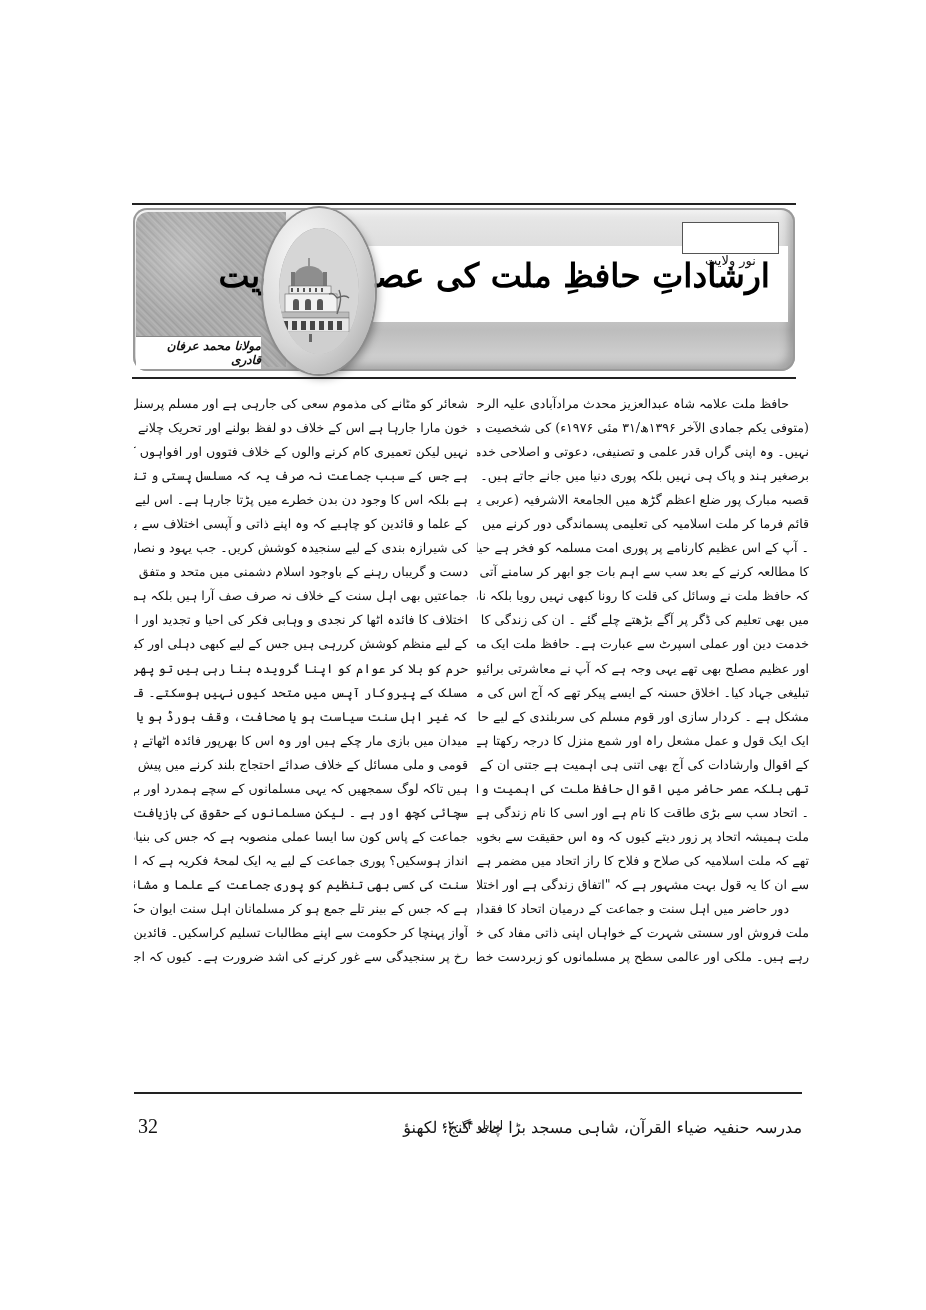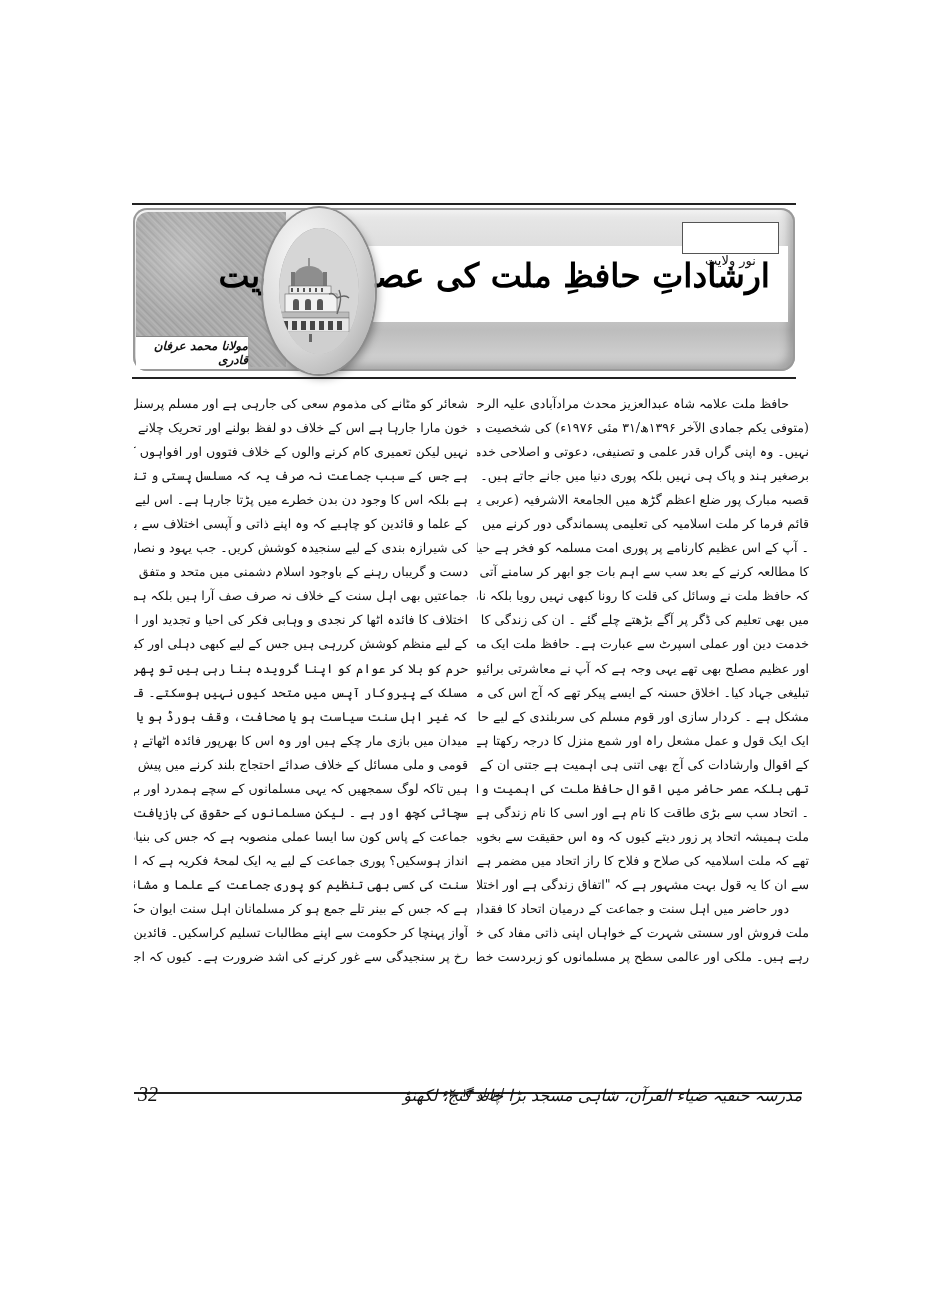--- a/index.html
+++ b/index.html
@@ -25,21 +25,21 @@
     position: absolute; left: 3px; top: 4px; width: 150px; height: 155px;
     border-radius: 12px 0 0 12px;
     background:
       radial-gradient(circle at 30% 30%, rgba(255,255,255,0.25), rgba(0,0,0,0) 40%),
       repeating-linear-gradient(45deg, #a9a9a9 0px, #b6b6b6 2px, #9f9f9f 4px, #b0b0b0 6px),
       #aaaaaa;
   }
   .author-box {
     position: absolute; left: 3px; top: 128px; width: 112px; height: 32px;
     background: #ffffff; border-top: 1px solid #888;
-    display: flex; align-items: center; justify-content: center;
+    display: flex; align-items: center; justify-content: center; padding-left: 13px;
   }
   .author-name { direction: rtl; font-family: "DejaVu Serif", serif; font-size: 12px; font-style: italic; font-weight: bold; color: #111; }
 
   .title-band {
     position: absolute; left: 196px; top: 38px; width: 459px; height: 76px;
     background: #ffffff;
   }
   .title-text {
     position: absolute; right: 18px; top: 10px;
     direction: rtl; font-family: "DejaVu Serif", serif; font-weight: bold; font-size: 33px;
@@ -72,21 +72,21 @@
     direction: rtl; text-align: justify; text-align-last: right;
     font-family: "DejaVu Serif", serif; font-size: 12.6px; line-height: 24.05px; color: #111;
   }
   .col-right { left: 477px; }
   .col-left { left: 134px; width: 334px; }
   .col .line { display: block; white-space: nowrap; overflow: hidden; height: 24.05px; }
   .col .indent { padding-right: 20px; }
 
   
   .footer-rule { position: absolute; left: 134px; width: 668px; top: 1092px; height: 2px; background: #222; }
-  .footer { position: absolute; left: 134px; top: 1083px; width: 668px; height: 24px; font-style: italic; }
+  .footer { position: absolute; left: 134px; top: 1115px; width: 668px; height: 24px; }
   .page-number { position: absolute; left: 4px; top: 0; font-family: "Liberation Serif", serif; font-size: 20px; color: #111; }
   .footer-date { position: absolute; left: 308px; top: 3px; direction: rtl; font-family: "DejaVu Serif", serif; font-size: 12px; color: #111; }
   .footer-publisher { position: absolute; right: 0; top: 3px; direction: rtl; font-family: "DejaVu Serif", serif; font-size: 16px; color: #111; }
 </style>
 </head>
 <body>
 
 <div class="page">
 
   <div class="rule rule-top"></div>

